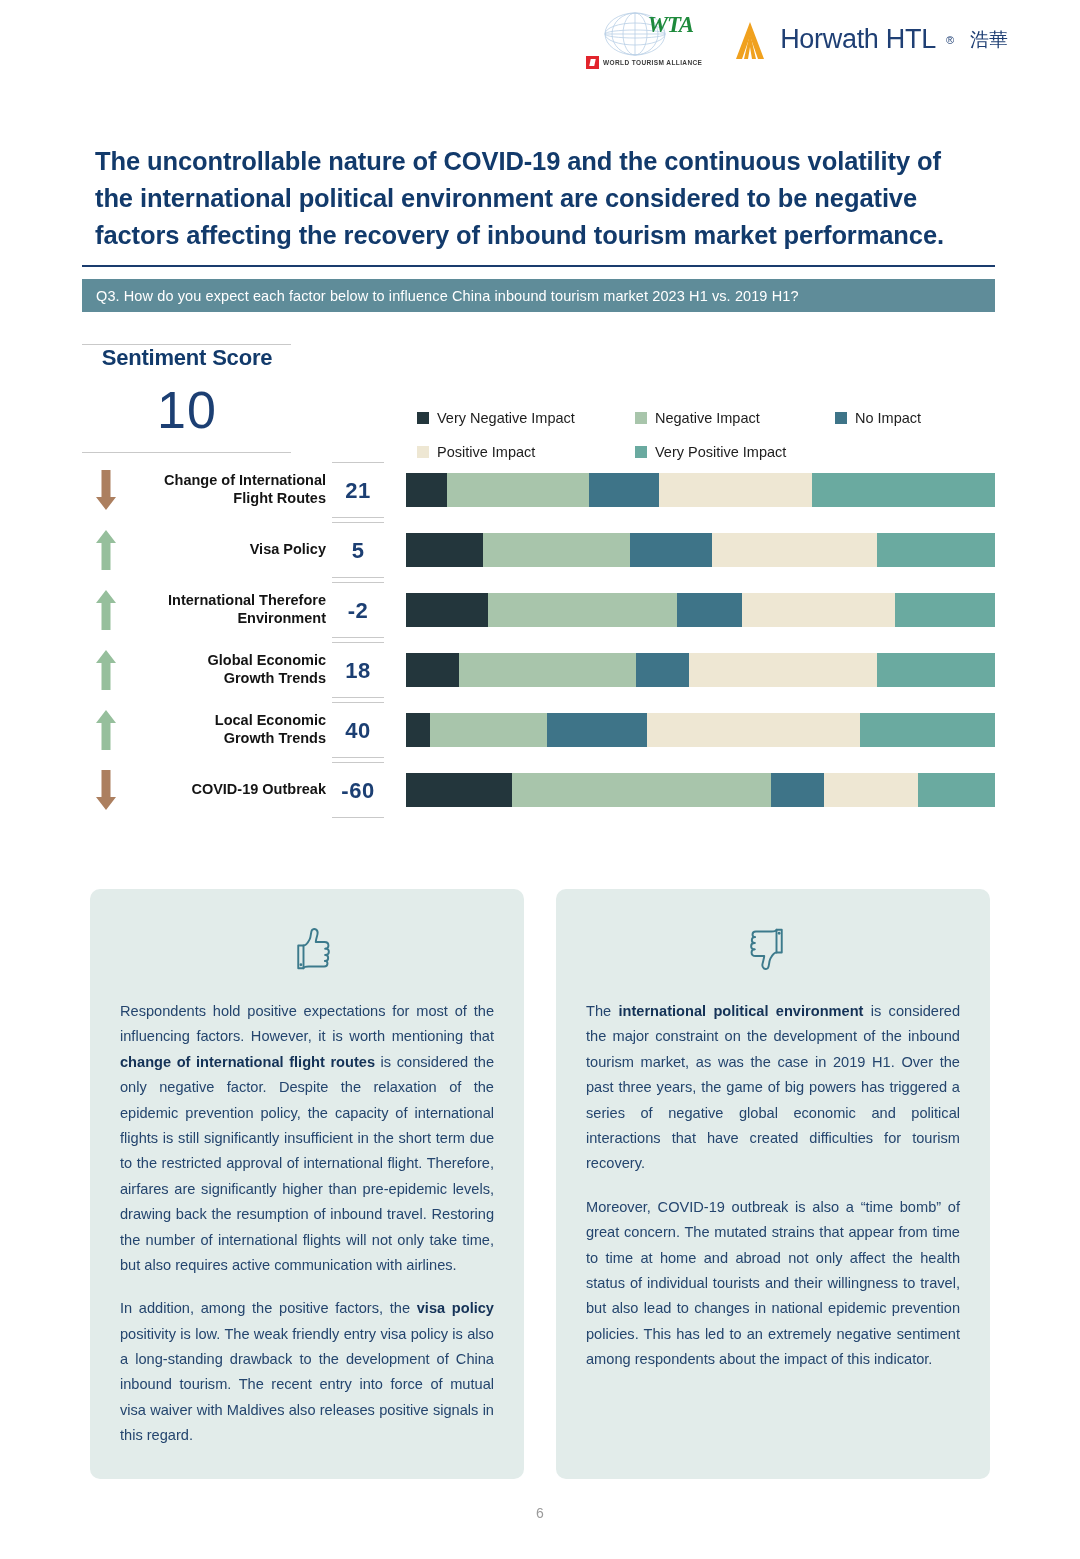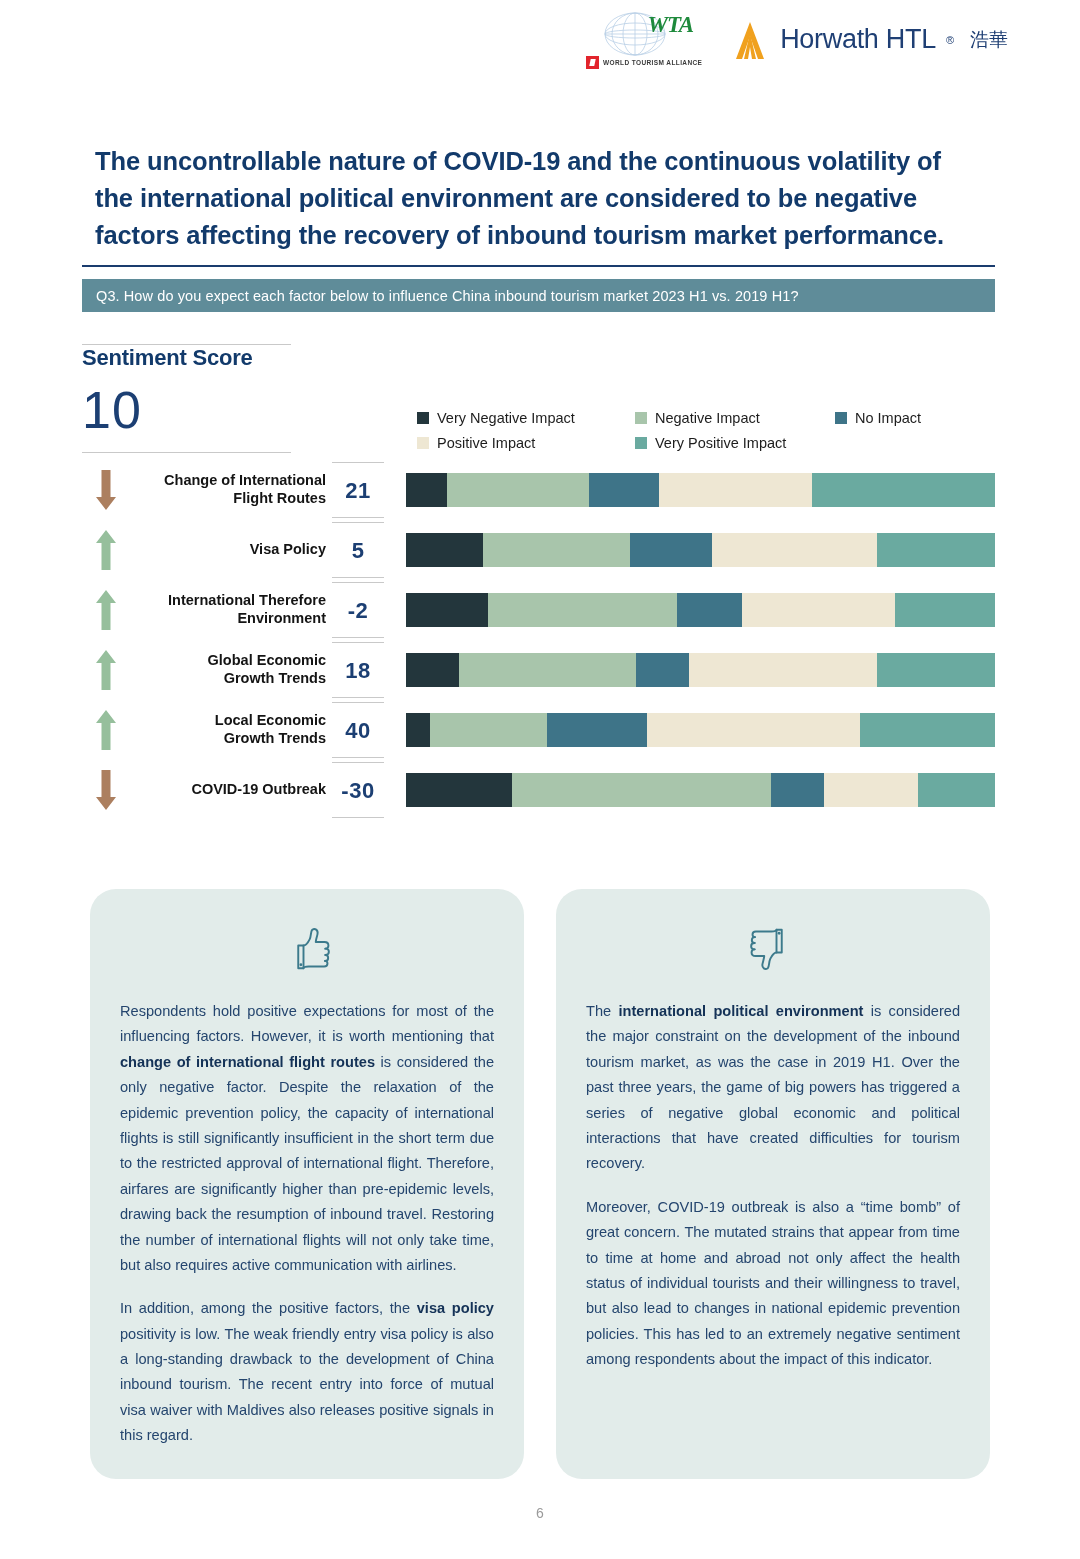--- a/index.html
+++ b/index.html
@@ -126,21 +126,21 @@
     padding-left: 14px;
     letter-spacing: 0.1px;
   }
 
   
   .sentiment-box {
     position: absolute;
     left: 82px;
     top: 345px;
     width: 210px;
-    text-align: left;
+    text-align: center;
   }
   .sentiment-label {
     font-size: 22px;
     font-weight: bold;
     color: #123a6b;
     letter-spacing: -0.2px;
   }
   .sentiment-value {
     font-size: 52px;
     color: #1c3f73;
@@ -158,21 +158,21 @@
   }
 
   
   .legend {
     position: absolute;
     left: 417px;
     top: 410px;
     width: 520px;
     display: grid;
     grid-template-columns: 218px 200px auto;
-    row-gap: 9px;
+    row-gap: 18px;
   }
   .legend-item {
     display: flex;
     align-items: center;
     gap: 8px;
   }
   .legend-swatch {
     width: 12px;
     height: 12px;
     flex: 0 0 auto;
@@ -245,21 +245,21 @@
     position: absolute;
     left: 90px;
     top: 889px;
     width: 900px;
     display: flex;
     gap: 32px;
   }
   .card {
     width: 434px;
     background: #e2ecea;
-    border-radius: 26px;
+    border-radius: 10px;
     padding: 28px 30px 30px 30px;
     box-sizing: border-box;
   }
   .card-icon {
     display: flex;
     justify-content: center;
     margin-bottom: 22px;
     margin-top: 4px;
   }
   .card p {
@@ -458,21 +458,21 @@
     </div>
     <div class="row">
       <div class="row-arrow">
         <svg class="arrow" viewBox="0 0 22 42">
           <polygon points="11,41 21,28 15.5,28 15.5,1 6.5,1 6.5,28 1,28" fill="#ac7f5f"></polygon>
         </svg>
       </div>
       <div class="row-label">
         <div>COVID-19 Outbreak</div>
       </div>
-      <div class="row-score">-30</div>
+      <div class="row-score">-60</div>
       <div class="row-bar">
         <div class="seg" style="width: 18%; background: rgb(35, 54, 60);"></div>
         <div class="seg" style="width: 44%; background: rgb(168, 197, 171);"></div>
         <div class="seg" style="width: 9%; background: rgb(62, 116, 136);"></div>
         <div class="seg" style="width: 16%; background: rgb(238, 231, 211);"></div>
         <div class="seg" style="width: 13%; background: rgb(106, 170, 160);"></div>
       </div>
     </div>
   </div>
 

